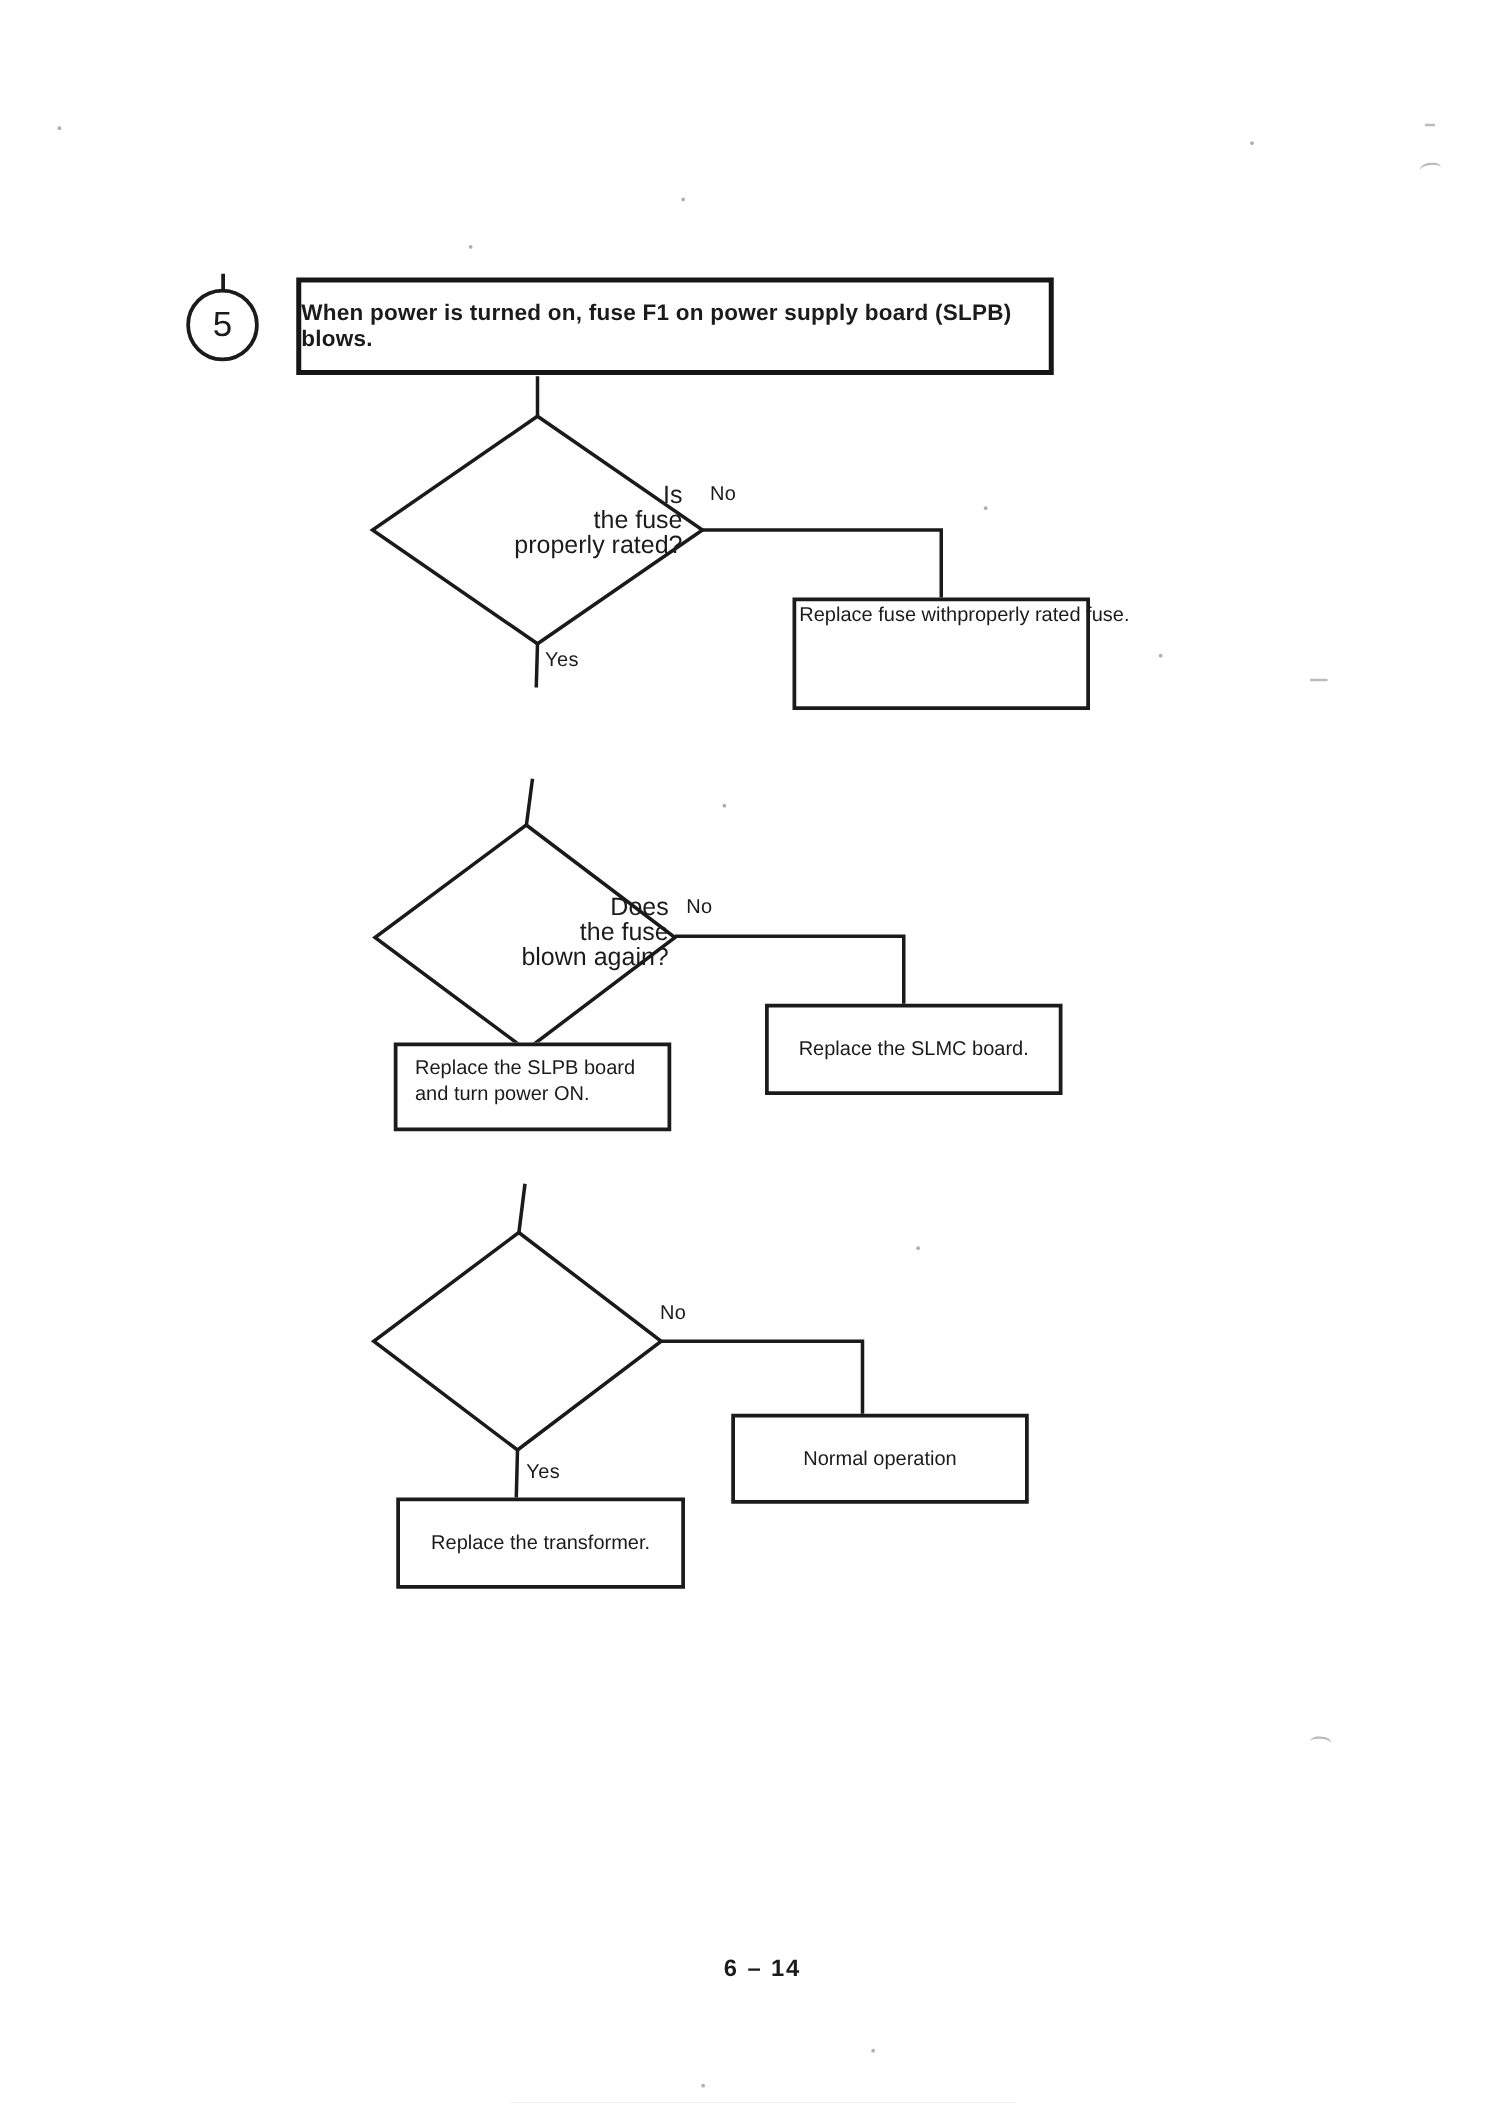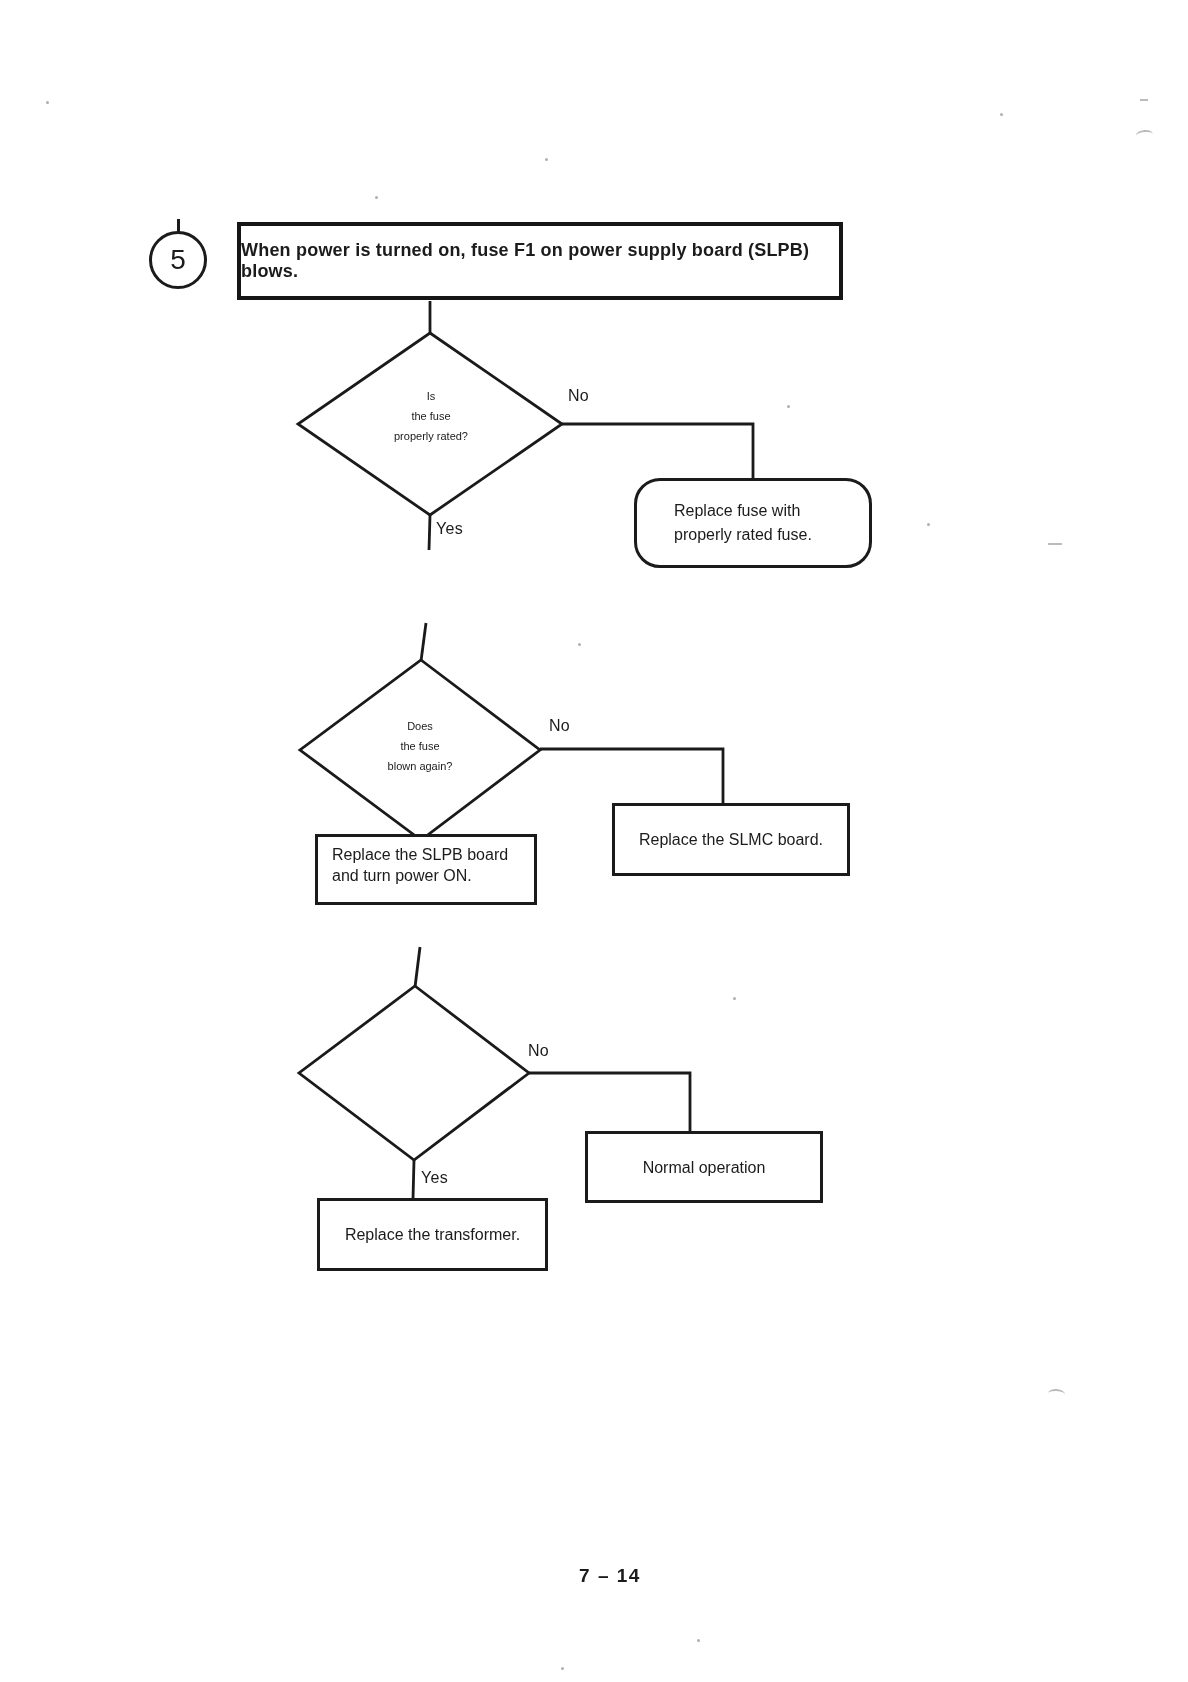--- a/index.html
+++ b/index.html
@@ -29,29 +29,29 @@
   }
 
   
   .fbox {
     box-sizing:border-box; border:3px solid #1b1b1b; background:#fff;
     font-size:16px; line-height:21px;
   }
   .box-cn4         { left:317px; top:549px;  width:223px; height:75px; padding:5px 0 0 12px; }
   .box-slpb        { left:315px; top:834px;  width:222px; height:71px; padding:7px 0 0 14px; }
   .box-transformer { left:317px; top:1198px; width:231px; height:73px; display:flex; align-items:center; justify-content:center; }
-  .box-fuse        { left:634px; top:478px;  width:238px; height:90px; display:flex; flex-direction:column; justify-content:center; padding-left:37px; line-height:24px;border-radius:26px; }
+  .box-fuse        { left:634px; top:478px;  width:238px; height:90px; display:flex; flex-direction:row; justify-content:center; padding-left:37px; line-height:24px; }
   .box-slmc        { left:612px; top:803px;  width:238px; height:73px; display:flex; align-items:center; justify-content:center; }
   .box-normal      { left:585px; top:1131px; width:238px; height:72px; display:flex; align-items:center; justify-content:center; }
   .ln { display:block; white-space:pre; }
 
   
   .dtext {
-    width:230px; text-align:center; transform:translate(-50%,-50%);
-    font-size:11px; line-height:20px;
+    width:230px; text-align:right; transform:translate(-50%,-50%);
+    font-size:20px; line-height:20px;
   }
   .d1t { left:431px; top:416px; }
   .d2t { left:420px; top:746px; }
   .d3t { left:414px; top:1077px; line-height:22px; }
 
   
   .yn { font-size:16px; letter-spacing:0.3px;text-align:center; }
   .no1  { left:568px; top:387px; }
   .yes1 { left:436px; top:520px; }
   .no2  { left:549px; top:717px; }
@@ -134,21 +134,21 @@
   </div>
 
   <div class="abs fbox box-normal">
     <span class="ln">Normal operation</span>
   </div>
 
   <div class="abs fbox box-transformer">
     <span class="ln">Replace the transformer.</span>
   </div>
 
-  <div class="abs page-number">7 – 14</div>
+  <div class="abs page-number">6 – 14</div>
 
   <div class="speck" style="left:46px;top:101px;"></div>
   <div class="speck" style="left:375px;top:196px;"></div>
   <div class="speck" style="left:545px;top:158px;"></div>
   <div class="speck" style="left:1000px;top:113px;"></div>
   <div class="speck" style="left:787px;top:405px;"></div>
   <div class="speck" style="left:927px;top:523px;"></div>
   <div class="speck" style="left:578px;top:643px;"></div>
   <div class="speck" style="left:733px;top:997px;"></div>
   <div class="speck" style="left:697px;top:1639px;"></div>

